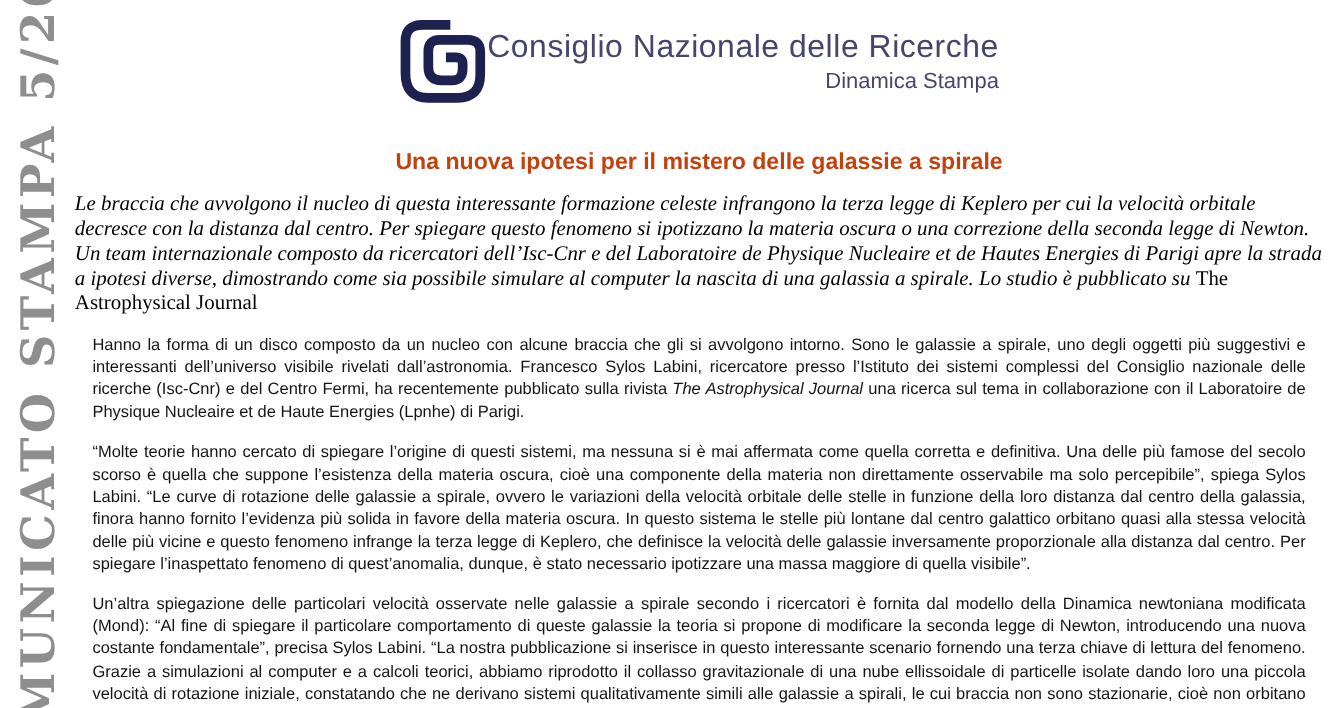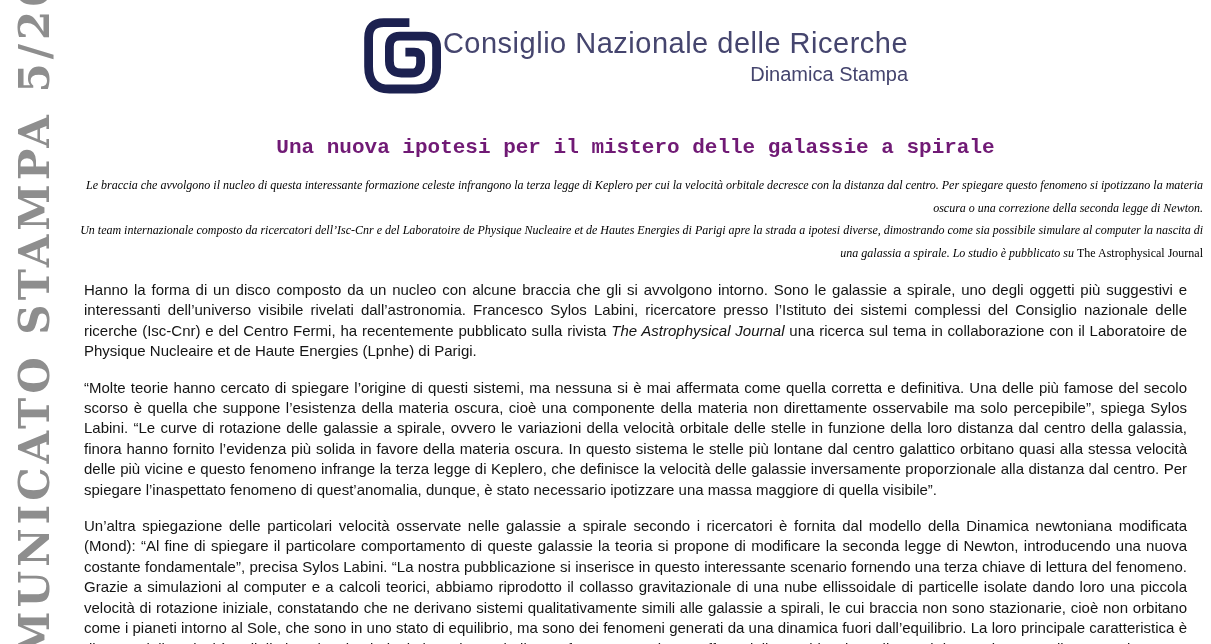--- a/index.html
+++ b/index.html
@@ -53,32 +53,32 @@
     font-size: 20px;
     font-weight: 400;
     color: #45456e;
     text-align: right;
     margin-top: 3px;
   }
 
   .article-title {
     margin-top: 38px;
     text-align: center;
-    font-family: Liberation Mono, monospace;
+    font-family: Liberation Sans, sans-serif;
     font-size: 21px;
     font-weight: 700;
-    color: #701a75;
+    color: #c2410c;
   }
 
   .standfirst {
     margin-top: 15px;
-    text-align: right;
+    text-align: left;
     font-family: "Liberation Serif", serif;
     font-style: italic;
-    font-size: 12px;
+    font-size: 19px;
     line-height: 22.5px;
     color: #000;
   }
   .standfirst p { margin: 0; }
   .upright { font-style: normal; }
 
   .body-text {
     margin-top: 12px;
     text-align: justify;
     font-size: 15px;

